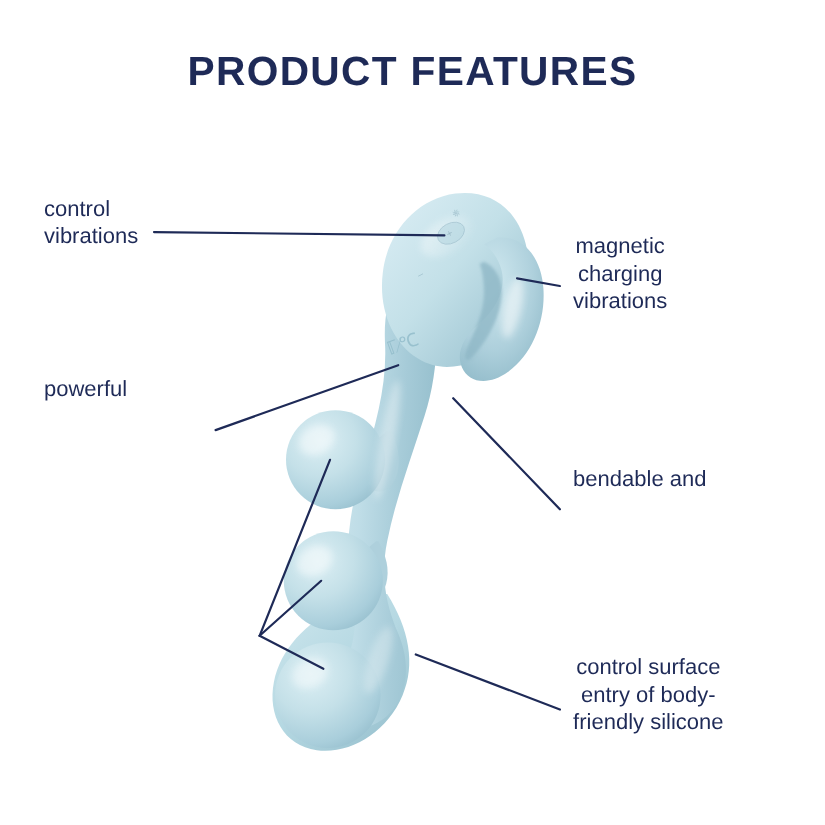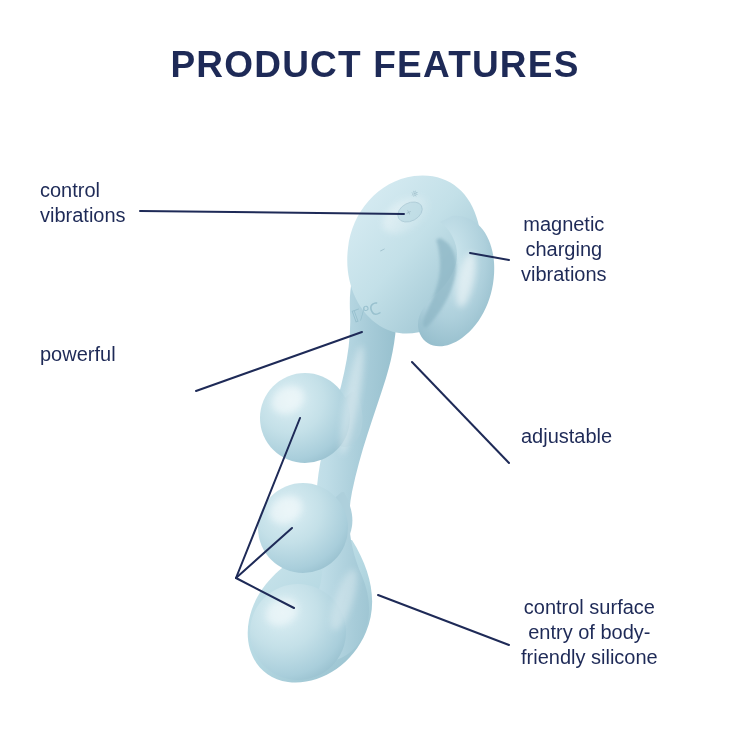--- a/index.html
+++ b/index.html
@@ -211,21 +211,21 @@
   </div>
 
 
   <div class="callout c-magnetic right-align">
     <span class="callout-line">magnetic</span>
     <span class="callout-line">charging</span>
     <span class="callout-line">vibrations</span>
   </div>
 
   <div class="callout c-bendable right-align">
-    <span class="callout-line">adjustable</span>
+    <span class="callout-line">bendable and</span>
   </div>
 
   <div class="callout c-smooth right-align">
     <span class="callout-line">control surface</span>
     <span class="callout-line">entry of body-</span>
     <span class="callout-line">friendly silicone</span>
   </div>
 
 </div>
 

